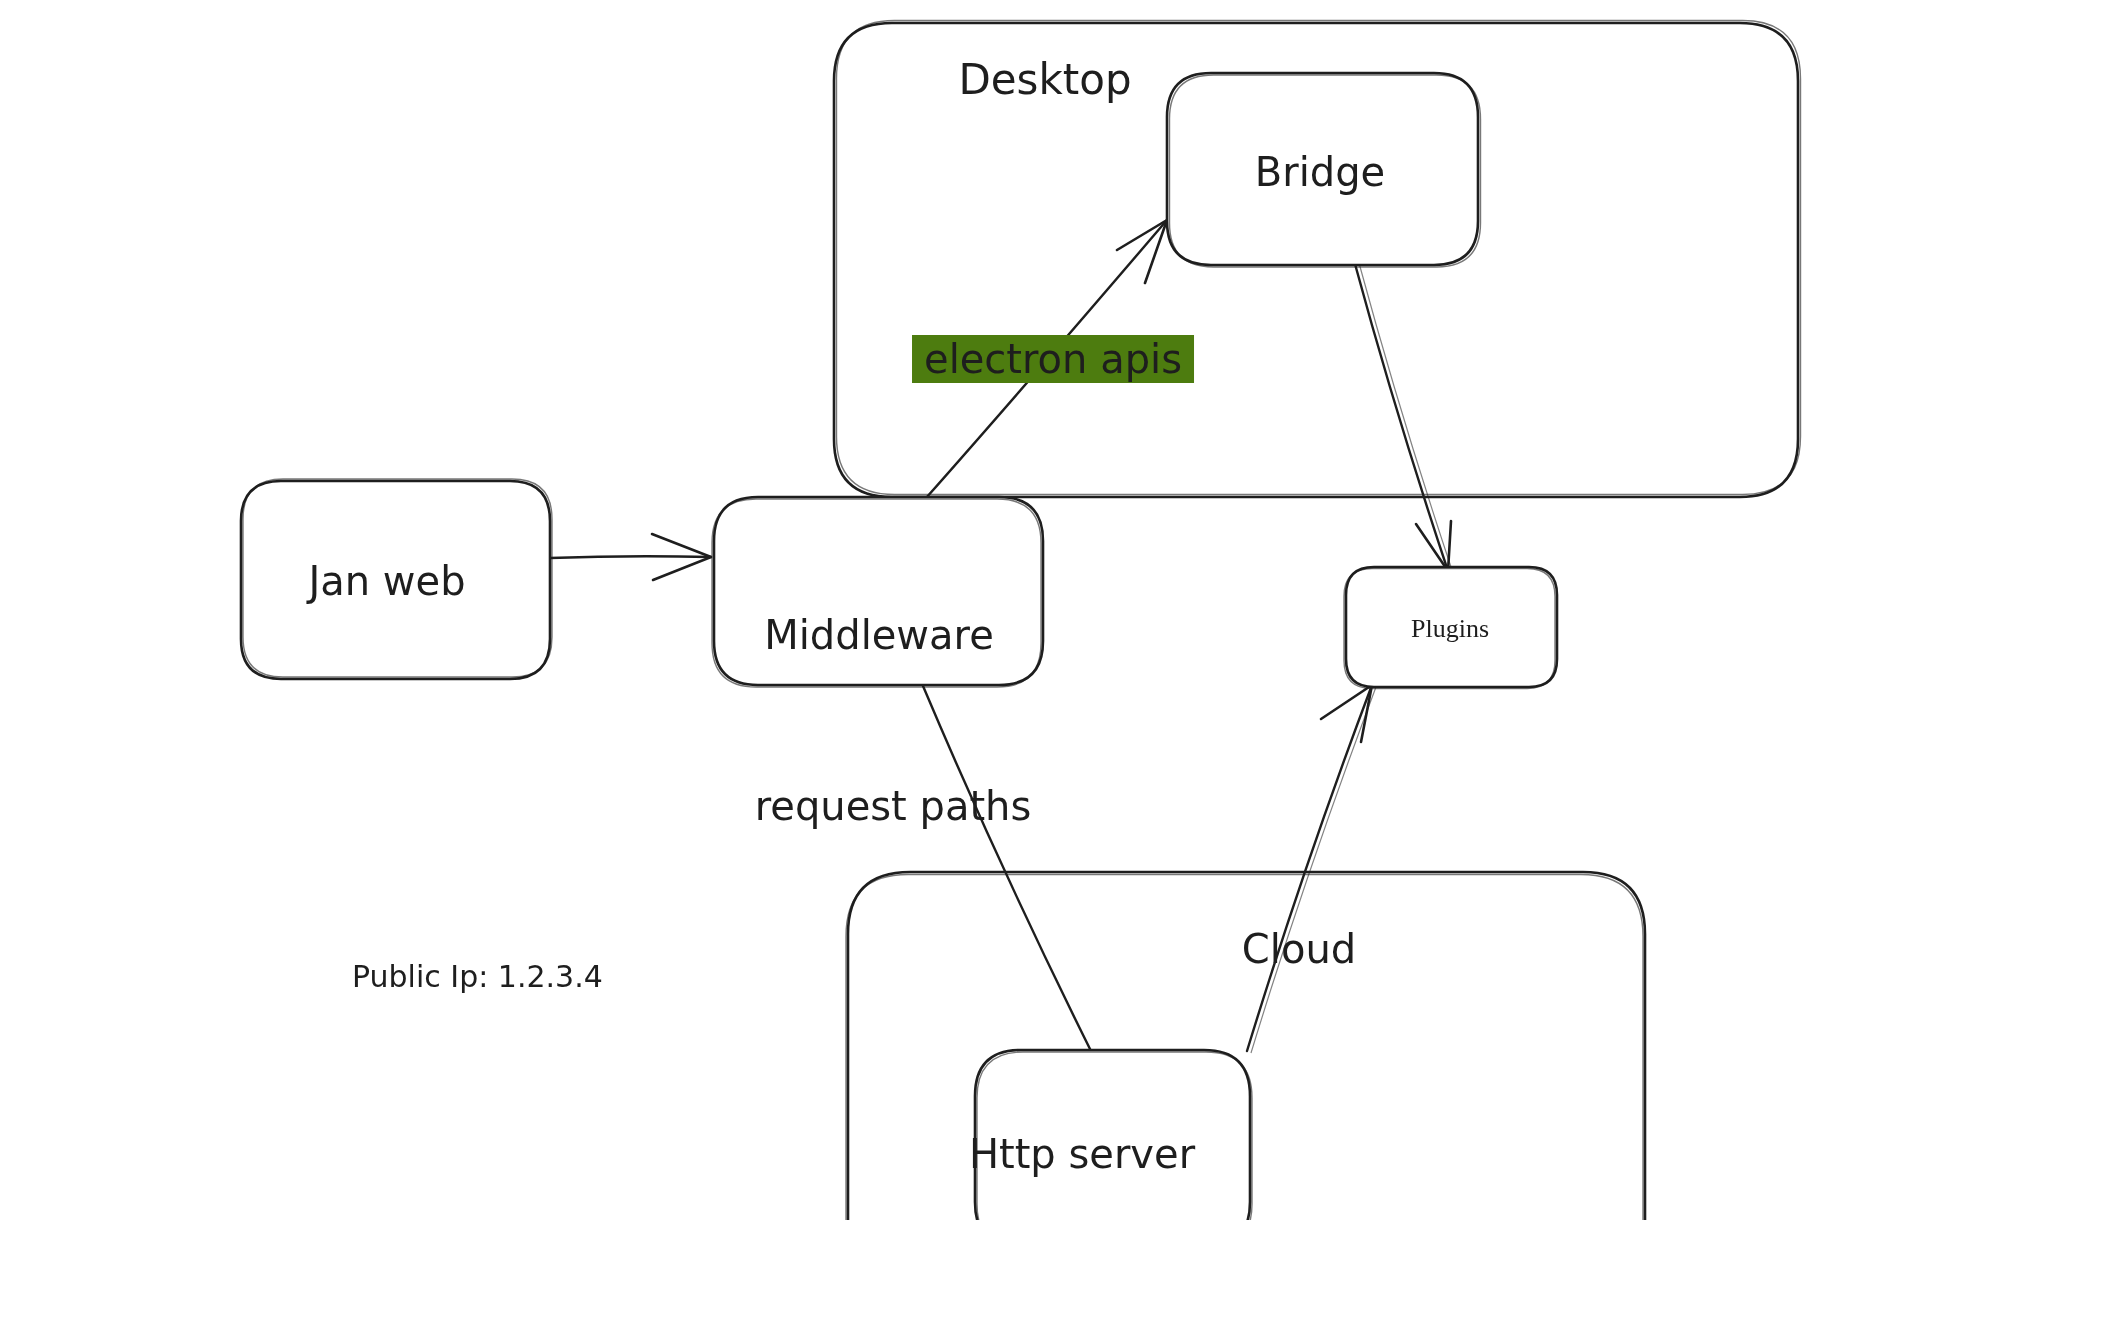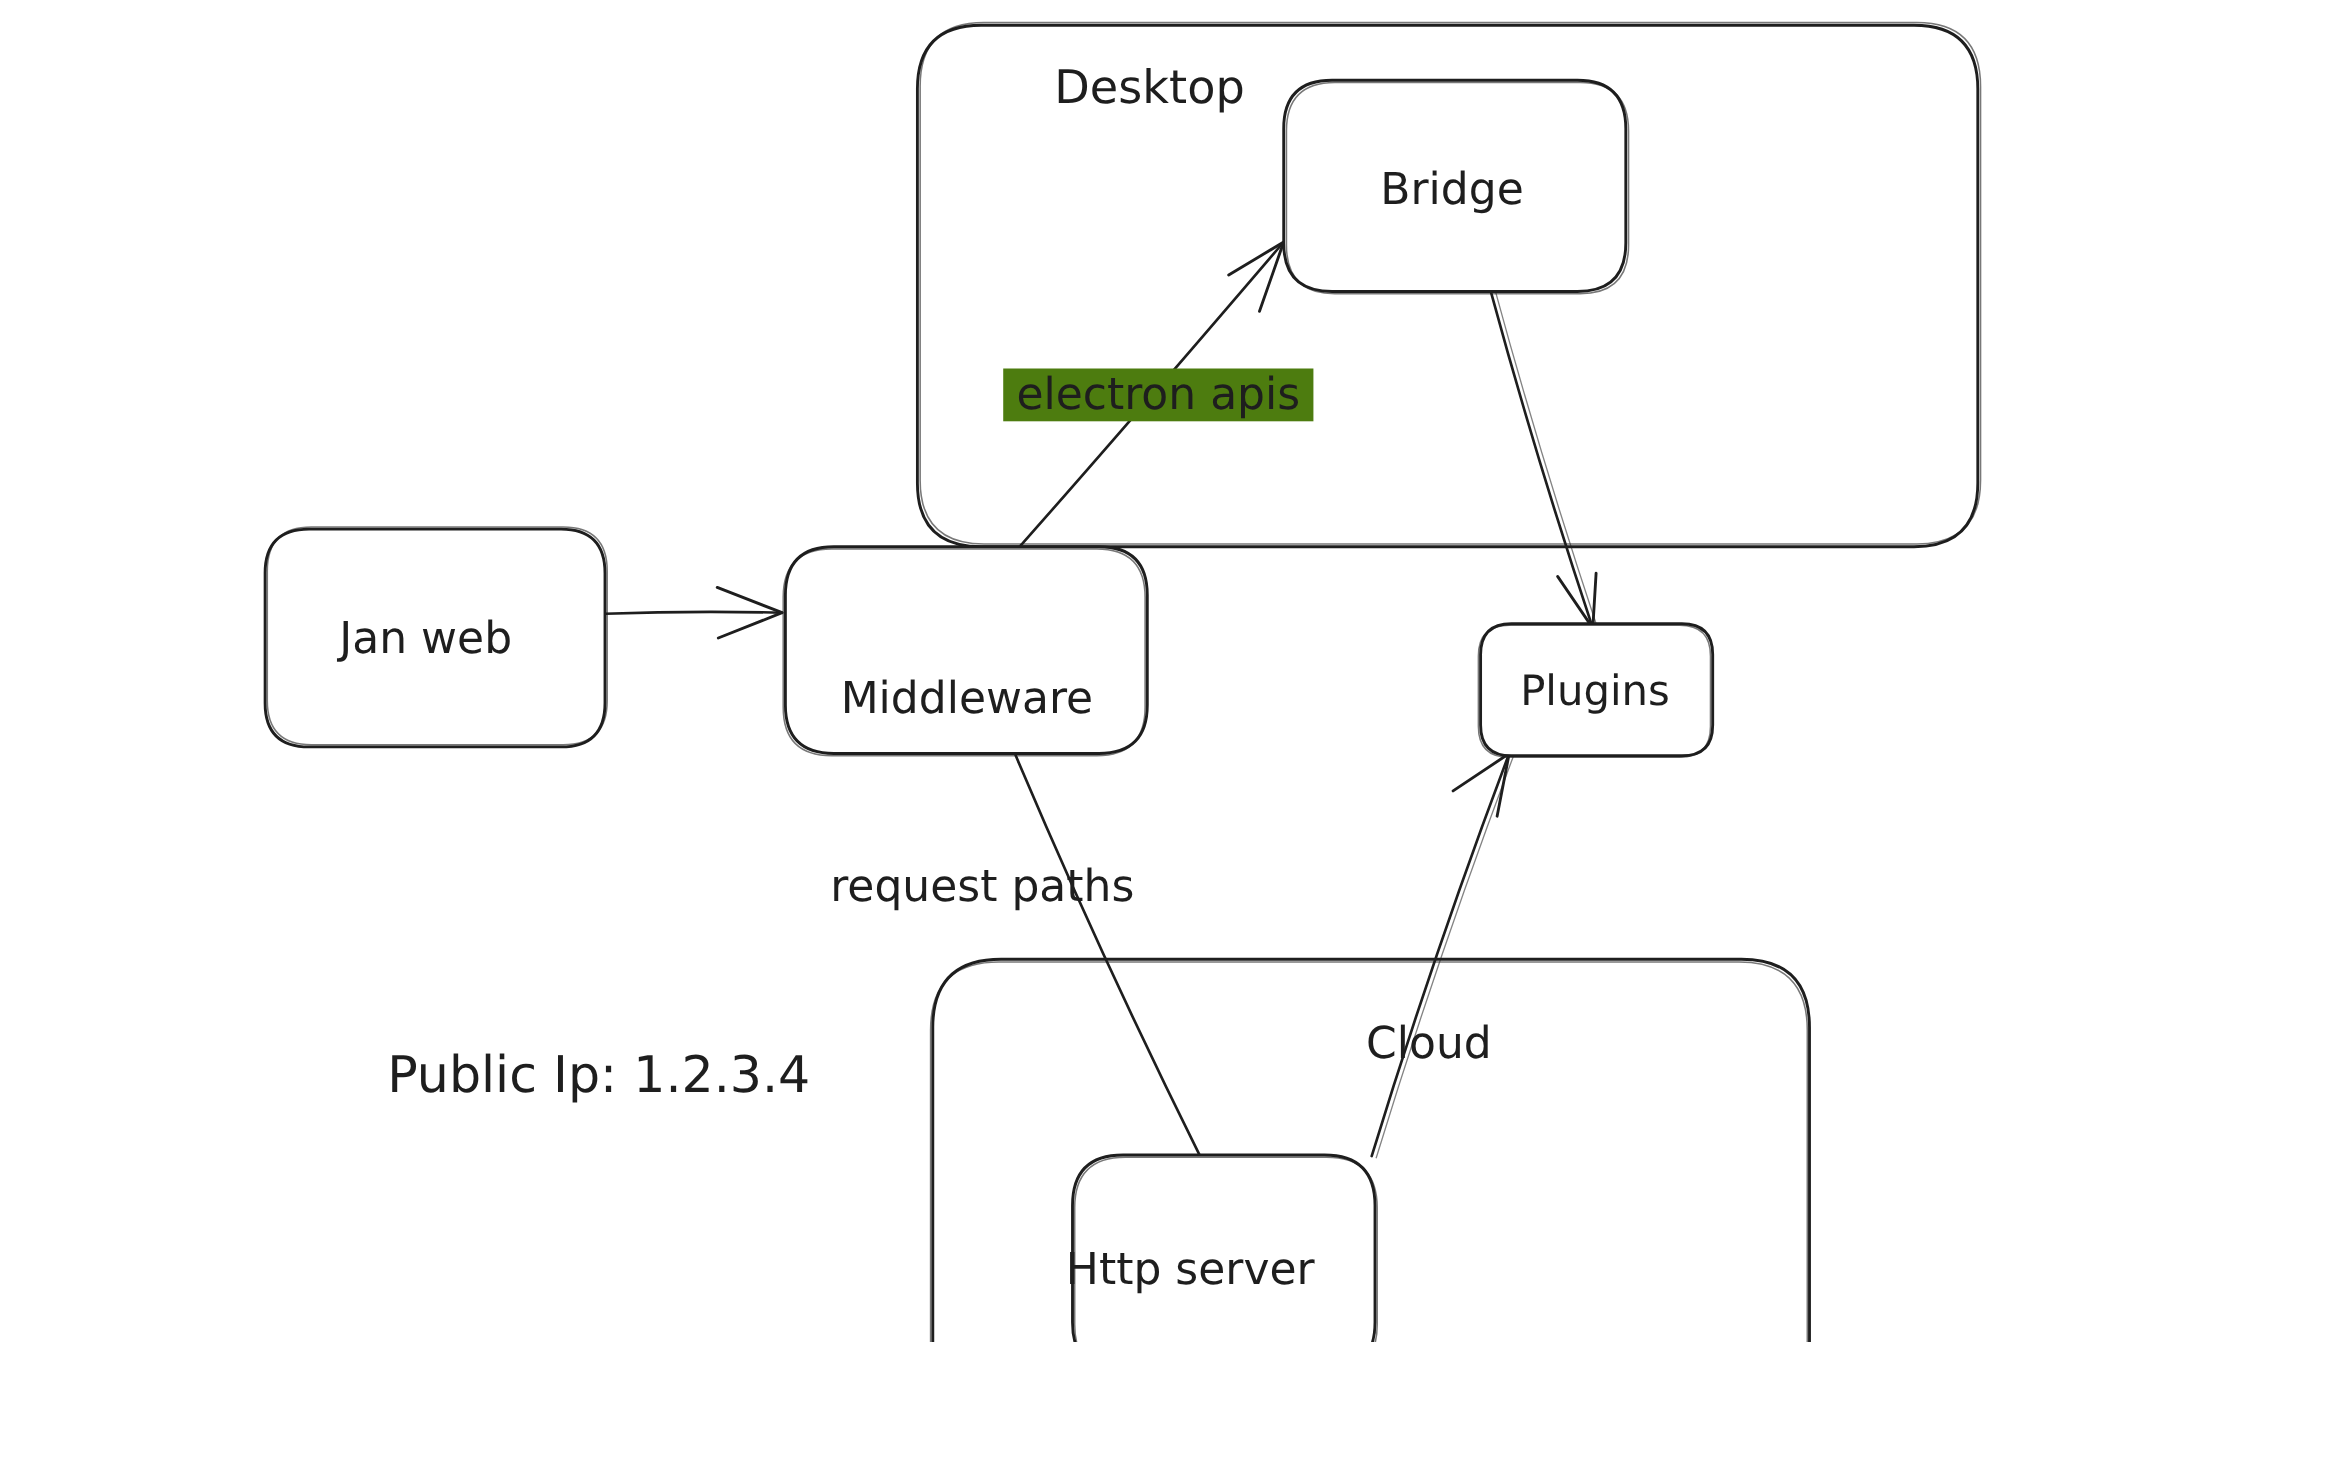--- a/index.html
+++ b/index.html
@@ -18,28 +18,28 @@
   .edge-echo{fill:none;stroke:#1e1e1e;stroke-width:1.2;opacity:.55;}
   .head{fill:none;stroke:#1e1e1e;stroke-width:2.6;stroke-linecap:round;}
   .lbl{
     position:absolute;
     transform:translate(-50%,-50%);
     color:#1e1e1e;
     font-size:40px;
     white-space:nowrap;
     line-height:1.1;
   }
-  .lbl.small{font-size:38px;}
+  .lbl.small{font-size:26px;font-family:Liberation Serif, serif;}
   .lbl.title{font-size:42px;}
   .lbl.masked{background:#4d7c0f;padding:2px 12px;}
   .annotation{
     position:absolute;
     left:352px;top:948px;
     color:#1e1e1e;
-    font-size:46px;
+    font-size:30px;
     line-height:58px;
     white-space:nowrap;
   }
   .bottom-edge{
     position:absolute;
     left:0;top:1329px;
     width:2124px;height:15px;
     background:linear-gradient(180deg,#f7f7f7,#e9e9e9);
   }
 </style>

